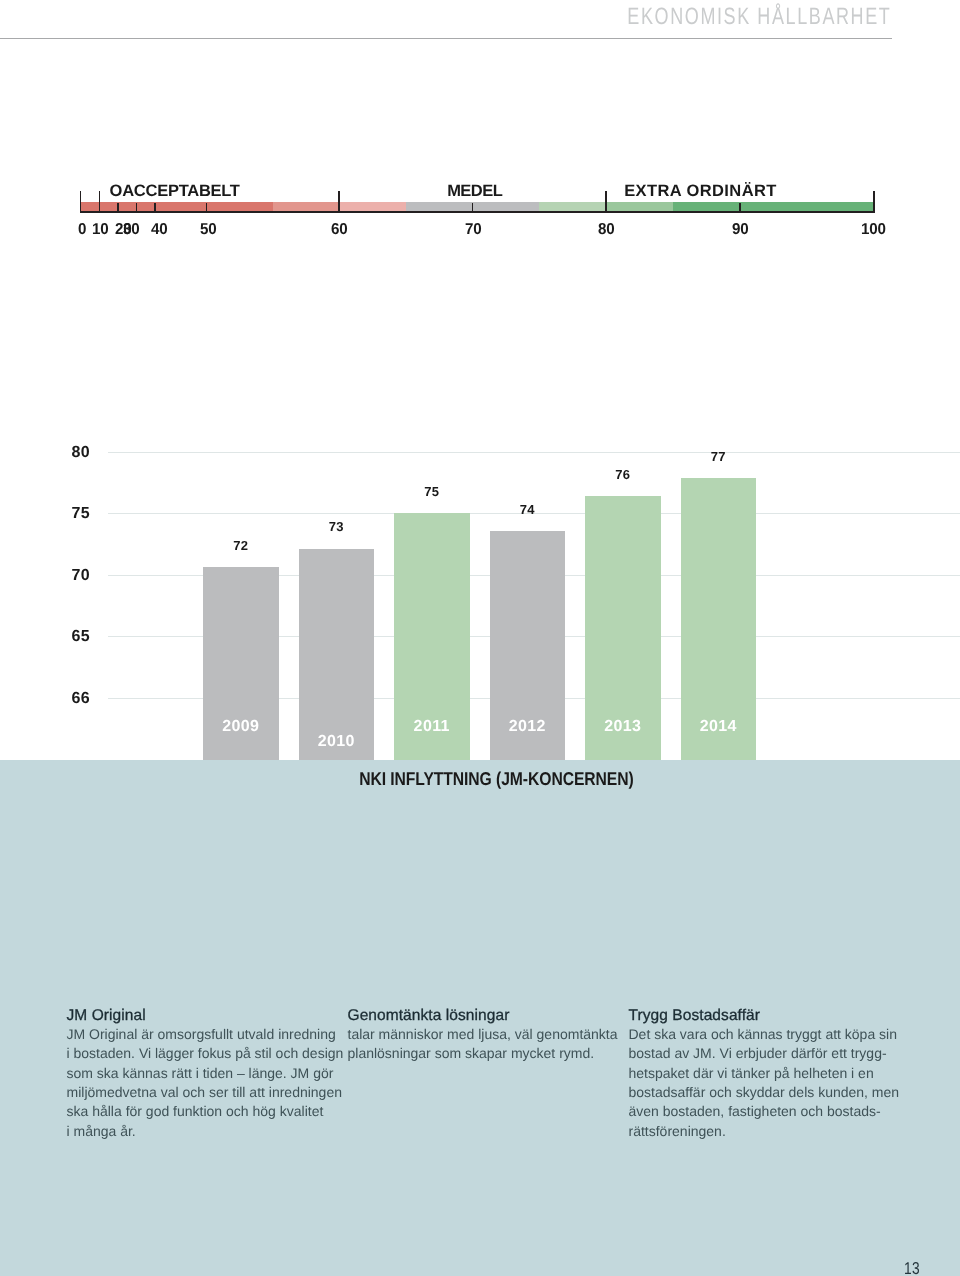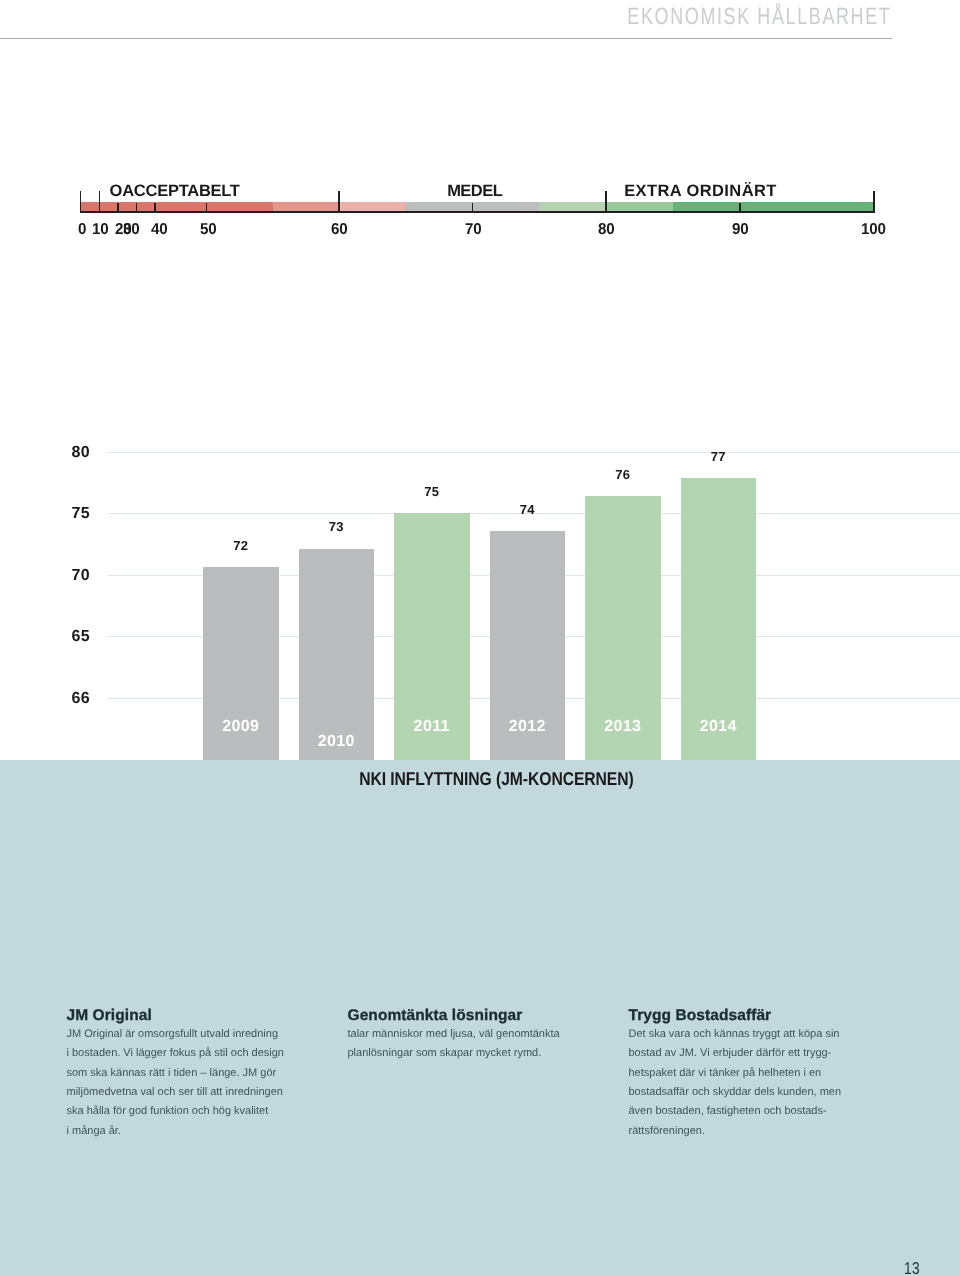--- a/index.html
+++ b/index.html
@@ -26,22 +26,22 @@
   .bval{position:absolute;font-size:13px;font-weight:700;color:#1a1a1a;text-align:center;letter-spacing:.2px;}
   .byear{position:absolute;font-size:16px;font-weight:700;color:#ffffff;text-align:center;letter-spacing:.4px;}
 
   
   .panel{position:absolute;left:0;top:760px;width:960px;height:516px;background:#c3d8dc;}
   .chart-title{position:absolute;left:16px;top:768px;width:960px;text-align:center;font-size:18.6px;font-weight:700;color:#1a1a1a;letter-spacing:-0.1px;}
   .chart-title span{display:inline-block;transform:scaleX(0.845);transform-origin:center;}
 
   .cols{position:absolute;left:66.5px;top:1005.5px;width:843px;display:flex;}
   .col{width:281px;}
-  .col h3{margin:0 0 0 0;font-size:15.5px;font-weight:700;color:#1b2c33;line-height:19.6px;-webkit-text-stroke:0.3px #1b2c33;letter-spacing:.08px;}
-  .col p{margin:0;font-size:11px;line-height:19.33px;color:#3f5257;}
+  .col h3{margin:0 0 0 0;font-size:15.5px;font-weight:400;color:#1b2c33;line-height:19.6px;-webkit-text-stroke:0.3px #1b2c33;letter-spacing:.08px;}
+  .col p{margin:0;font-size:14px;line-height:19.33px;color:#3f5257;}
   .col p .tline{display:block;white-space:nowrap;}
   .pagenum{position:absolute;left:903.5px;top:1257.5px;font-size:17.2px;font-weight:400;color:#24353c;letter-spacing:.55px;line-height:21px;transform:scaleX(0.80);transform-origin:0 50%;}
 </style>
 </head>
 <body>
 
 <div class="page">
   <div class="hdr-title">EKONOMISK HÅLLBARHET</div>
   <div class="hdr-rule"></div>
   <div class="panel"></div>

